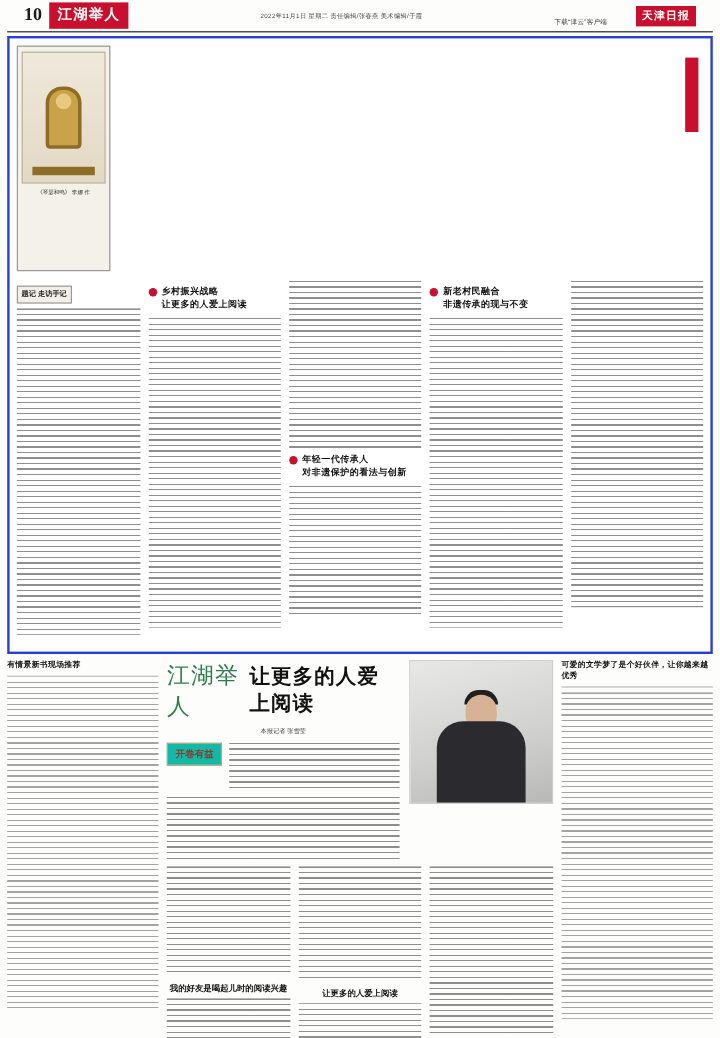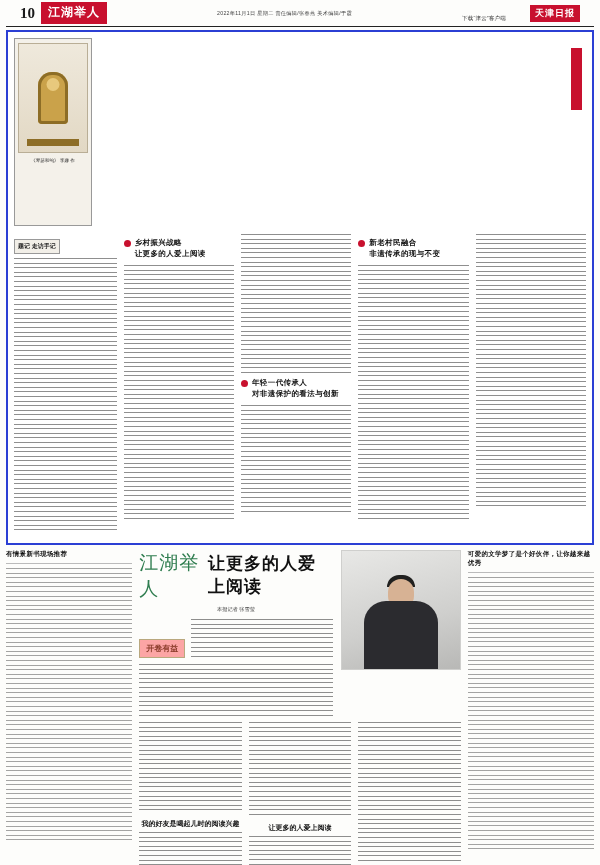--- a/index.html
+++ b/index.html
@@ -385,29 +385,28 @@
   }
   .portrait .hair {
     position: absolute;
     bottom: 82px; left: 50%;
     transform: translateX(-50%);
     width: 28px; height: 12px;
     background: #20201f;
     border-radius: 14px 14px 0 0;
   }
   .stamp {
-    background: #fca5a5;
+    background: #14b8a6;
     border: 1px solid #b9a87e;
     color: #8a3b2a;
     font-size: 8px;
     font-weight: bold;
     padding: 3px 6px;
     display: inline-block;
     font-family: "Liberation Serif", serif;
-    margin-top: 20px;
   }
   .mini-head {
     font-size: 7px;
     font-weight: bold;
     text-align: center;
     margin: 5px 0 3px 0;
     color: #111;
   }
   .hairline { height: 1px; background: #bbb; margin: 4px 0; }
 </style>

